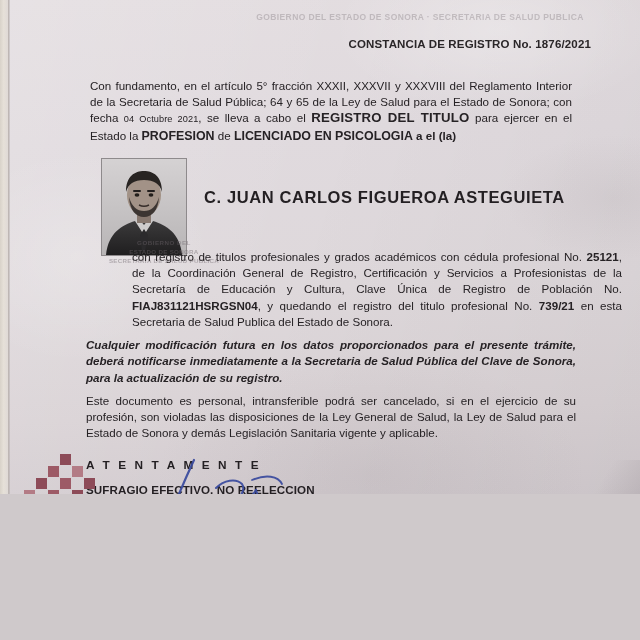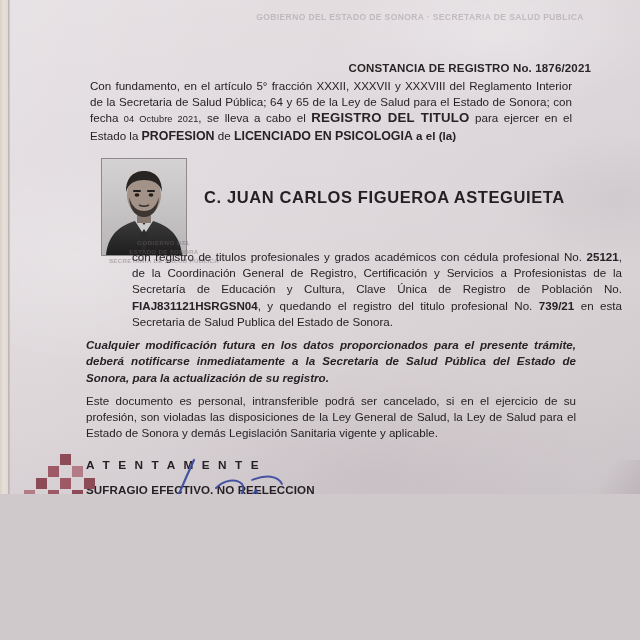--- a/index.html
+++ b/index.html
@@ -72,21 +72,20 @@
   
   .reg-no {
     position: absolute;
     right: 49px;
     top: 38px;
     font-size: 11.5px;
     font-weight: bold;
     color: #2a2628;
     letter-spacing: 0.15px;
     white-space: nowrap;
-    margin-top: 24px;
   }
 
   
   .body-col {
     position: absolute;
     left: 86px;
     top: 74px;
     width: 490px;
   }
   p.para {
@@ -297,21 +296,21 @@
     <div class="l1">GOBIERNO DEL</div>
     <div class="l2">ESTADO DE SONORA</div>
     <div class="l2">SECRETARIA DE SALUD PUBLICA</div>
   </div>
 
   <div class="blk" style="top:249px;margin-left:46px;">
     <p class="para"><span>con registro de titulos profesionales y grados académicos con cédula profesional No. </span><b>25121</b><span>, de la Coordinación General de Registro, Certificación y Servicios a Profesionistas de la Secretaría de  Educación  y  Cultura,  Clave  Única  de  Registro  de  Población  No. </span><b>FIAJ831121HSRGSN04</b><span>, y quedando el registro del titulo profesional No. </span><b>739/21</b><span> en esta Secretaria  de Salud Publica del Estado de Sonora.</span></p>
   </div>
 
   <div class="blk italic" style="top:337px;">
-    <p>Cualquier modificación futura en los datos proporcionados para el presente trámite, deberá notificarse inmediatamente a la Secretaria de Salud Pública del Estado de Sonora, para la actualización de su registro.</p>
+    <p>Cualquier modificación futura en los datos proporcionados para el presente trámite, deberá notificarse inmediatamente a la Secretaria de Salud Pública del Clave de Sonora, para la actualización de su registro.</p>
   </div>
 
   <div class="blk" style="top:393px;">
     <p class="para">Este documento es personal, intransferible podrá ser cancelado, si en el ejercicio de su profesión, son violadas las disposiciones de la Ley General de Salud, la Ley de Salud para el Estado de Sonora y demás Legislación Sanitaria vigente y aplicable.</p>
   </div>
 
   <div class="closing">
     <div class="atte">A T E N T A M E N T E</div>
     <div class="line">SUFRAGIO EFECTIVO,  NO REELECCION</div>
     <div class="line">EL SECRETARIO DE SALUD PÚBLICA Y LICENCIADO</div>

